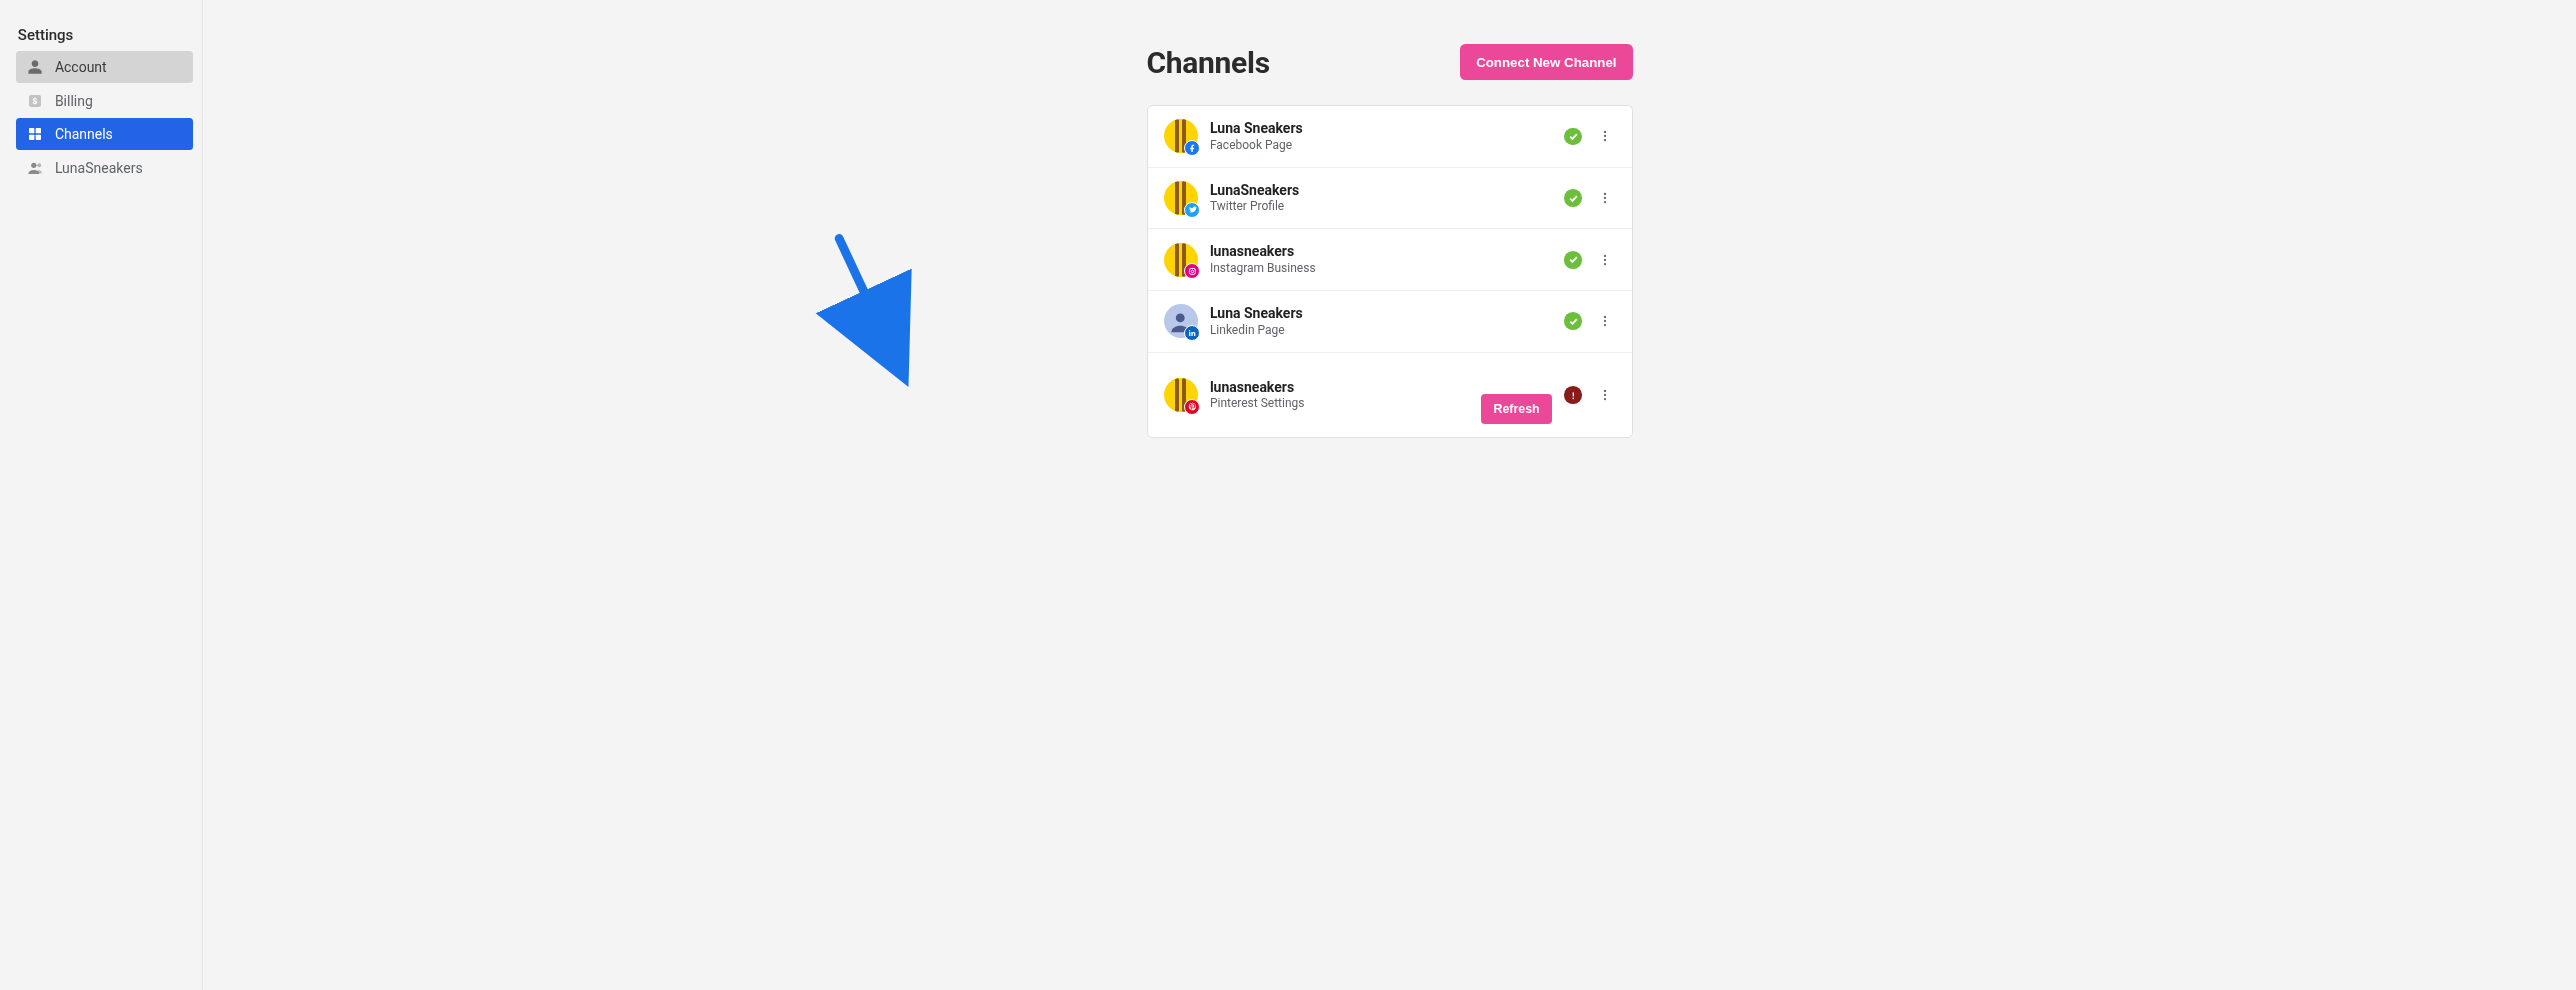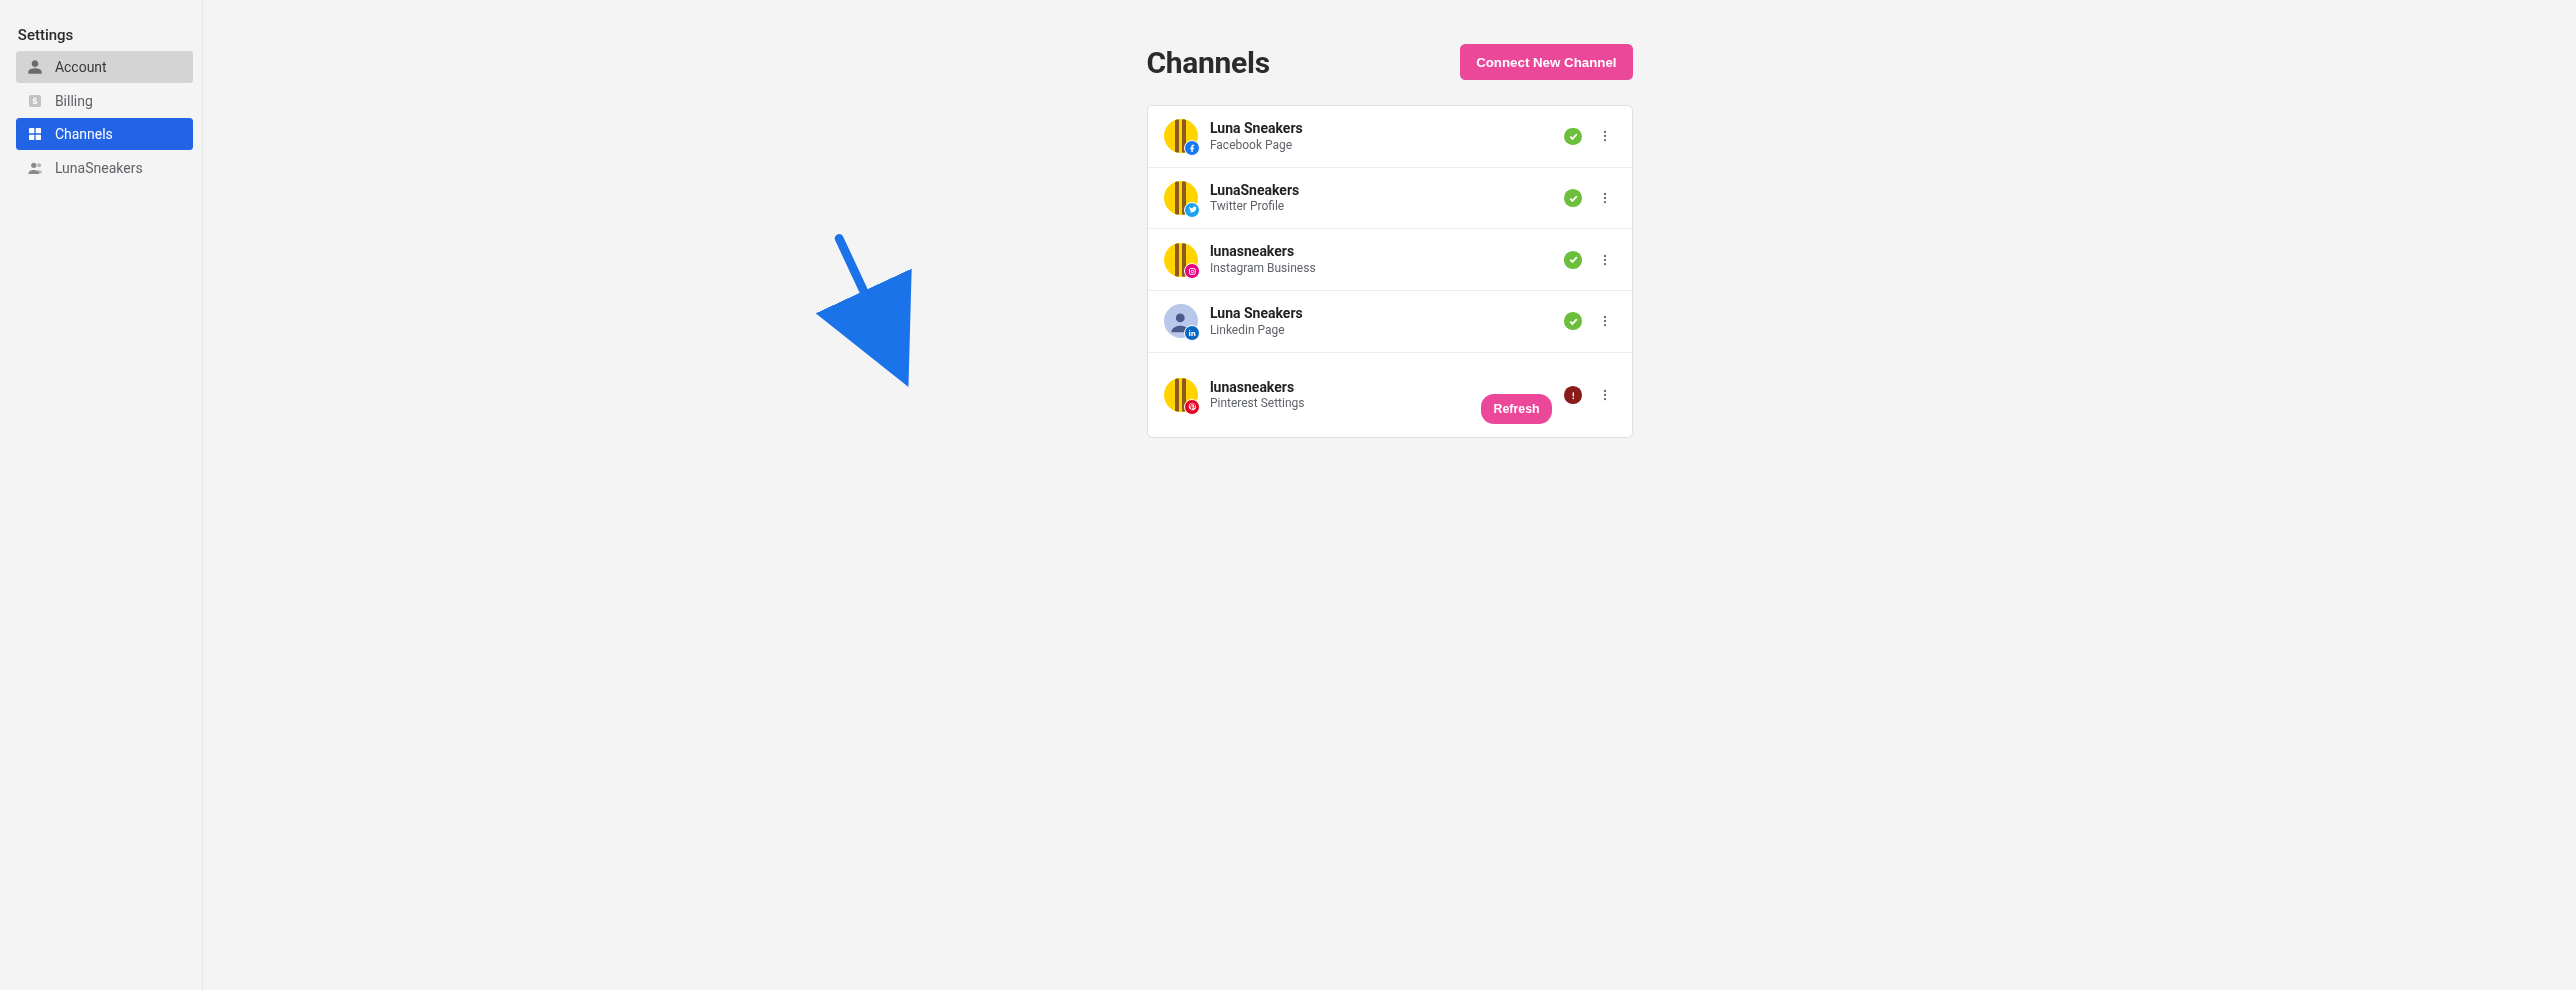--- a/index.html
+++ b/index.html
@@ -81,21 +81,21 @@
     color: #fff;
     font-size: 13.3px;
     font-weight: 600;
     padding: 10.6px 16px;
     border-radius: 5.3px;
     cursor: pointer;
   }
   .btn-small {
     padding: 8px 12.4px;
     font-size: 12.4px;
-    border-radius: 13px;
+    border-radius: 4px;
     margin-top: 28px;
   }
   .card {
     background: #fff;
     border: 0.9px solid #e0e0e0;
     border-radius: 5.3px;
     overflow: hidden;
   }
   .row {
     display: flex;

